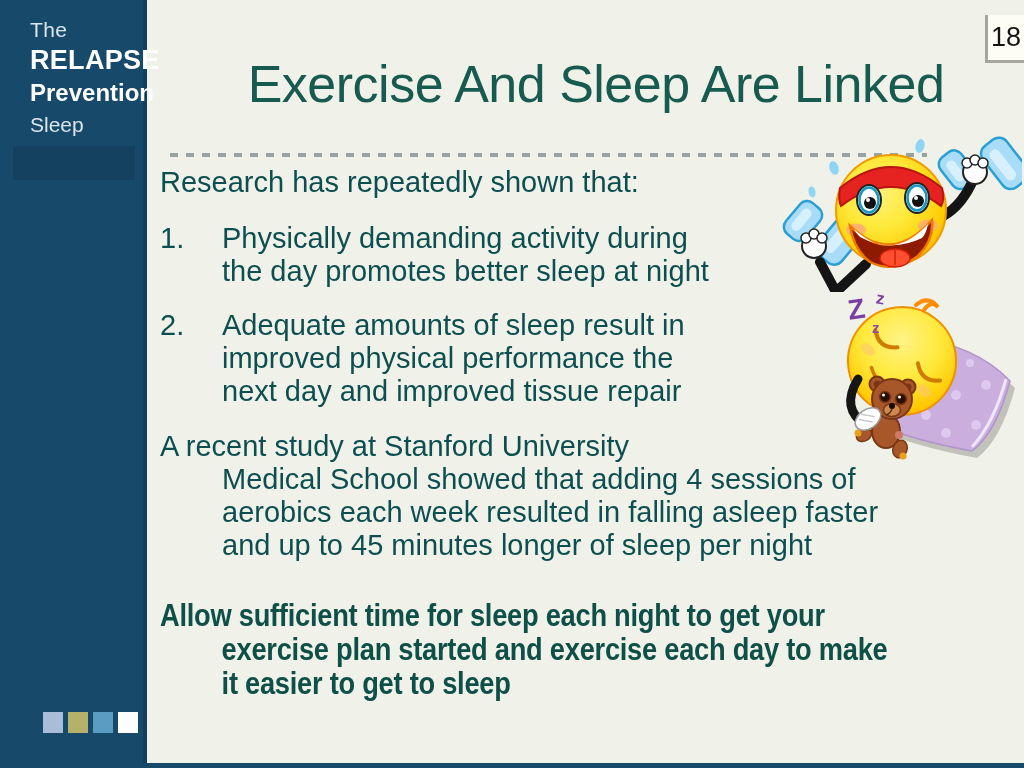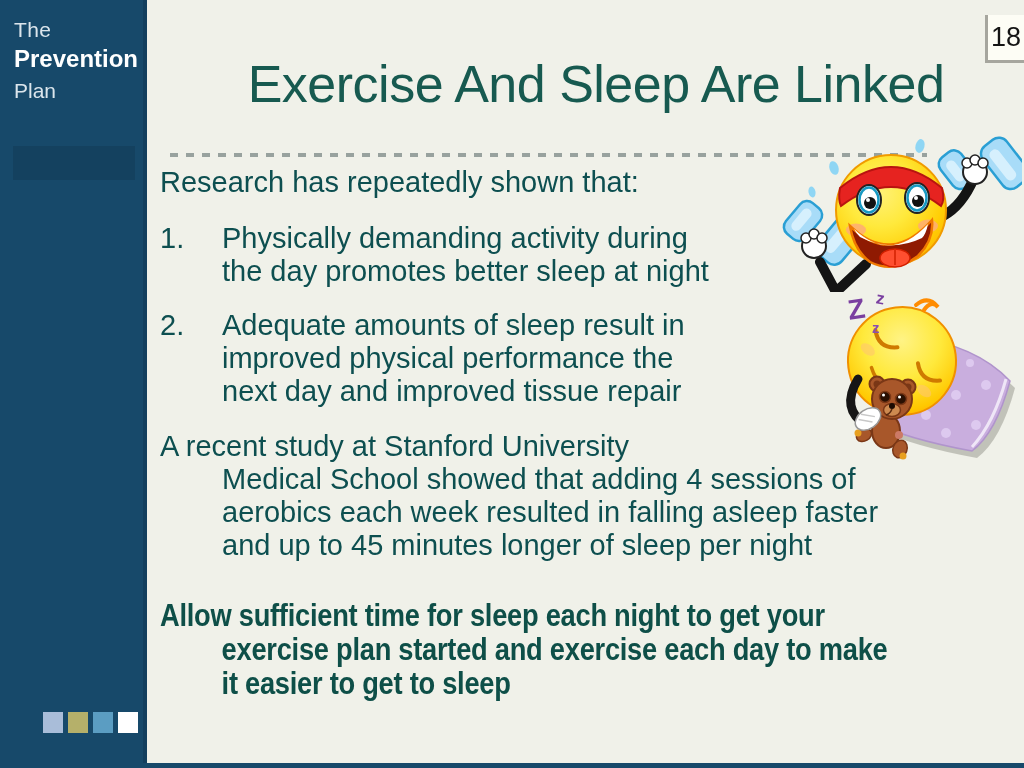--- a/index.html
+++ b/index.html
@@ -2,21 +2,21 @@
 <html><head>
 <meta charset="utf-8">
 <style>
   html,body{margin:0;padding:0;background:#222;}
   .slide{position:relative;width:1024px;height:768px;background:#f0f1e9;
          font-family:"Liberation Sans",sans-serif;overflow:hidden;}
 
   
   .sidebar{position:absolute;left:0;top:0;width:143px;height:768px;
            background:#17496a;border-right:4px solid #133f5e;}
-  .brand{padding:18px 8px 0 14px;color:#fff;}
+  .brand{padding:18px 8px 0 14px;color:#fff;margin-left:16px;}
   .brand-the{font-size:21px;color:#dbe5ec;letter-spacing:.4px;}
   .brand-relapse{font-size:27px;font-weight:800;letter-spacing:.3px;margin-top:3px;}
   .brand-prevention{font-size:24px;font-weight:700;margin-top:3px;}
   .brand-plan{font-size:21px;color:#dbe5ec;margin-top:6px;}
   .nav-ghost{position:absolute;left:13px;top:146px;width:122px;height:34px;
              background:rgba(0,0,0,.10);}
   .swatches{position:absolute;left:43px;top:712px;display:flex;gap:5px;}
   .swatch{width:20px;height:21px;}
 
   .bottom-strip{position:absolute;left:0;bottom:0;width:1024px;height:5px;background:#17496a;}
@@ -52,22 +52,23 @@
   .emoji-sleep{position:absolute;left:824px;top:283px;}
 </style>
 </head>
 <body>
 
 <div class="slide">
 
   <div class="sidebar">
     <div class="brand">
       <div class="brand-the">The</div>
+      <div class="brand-relapse">RELAPSE</div>
       <div class="brand-prevention">Prevention</div>
-      <div class="brand-plan">Plan</div>
+      <div class="brand-plan">Sleep</div>
     </div>
     <div class="nav-ghost"></div>
     <div class="swatches">
       <div class="swatch" style="background: rgb(169, 189, 217);"></div>
       <div class="swatch" style="background: rgb(181, 176, 106);"></div>
       <div class="swatch" style="background: rgb(91, 157, 194);"></div>
       <div class="swatch" style="background: rgb(255, 255, 255);"></div>
     </div>
   </div>
 

